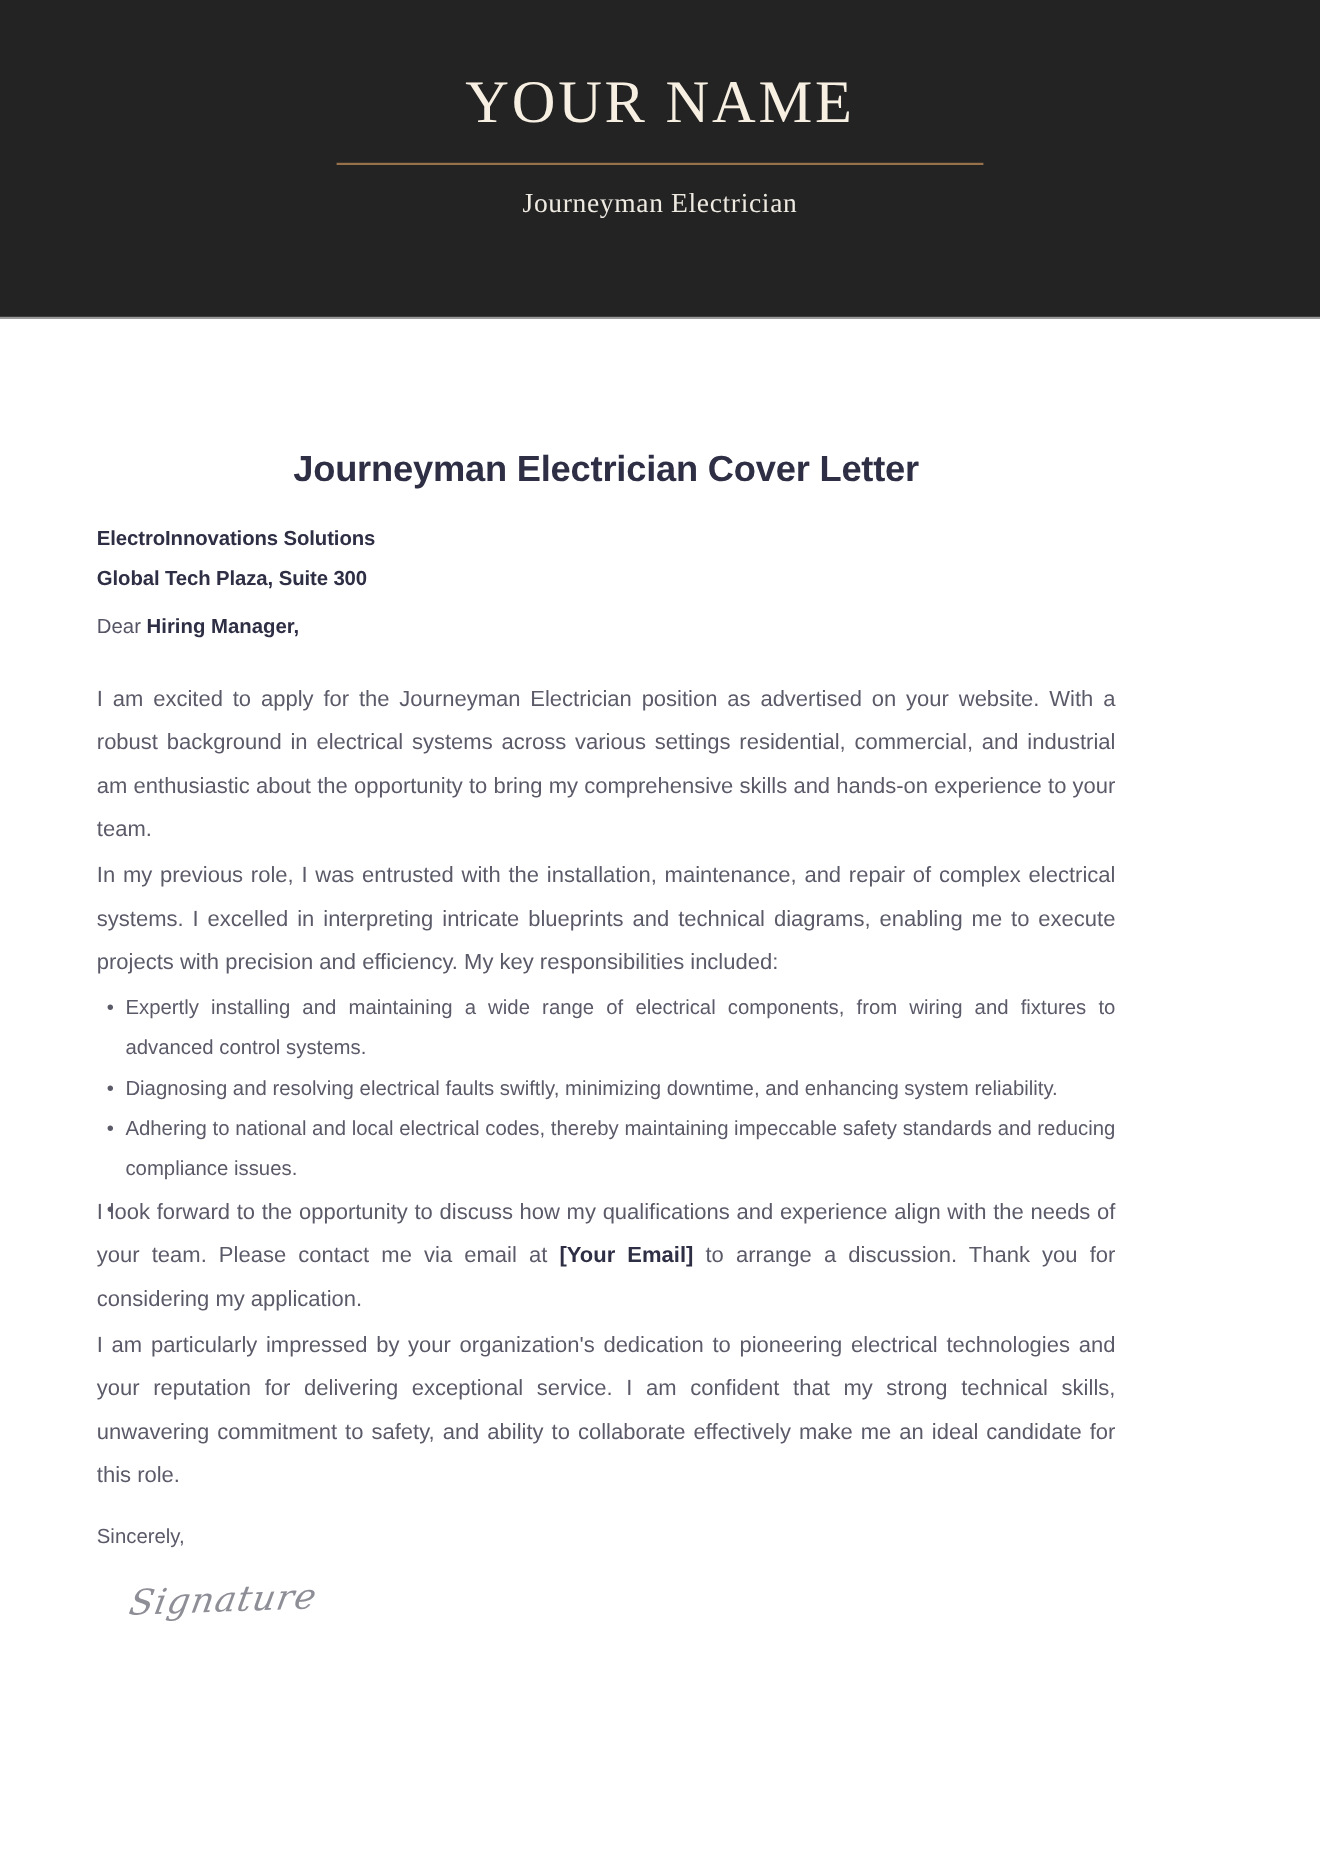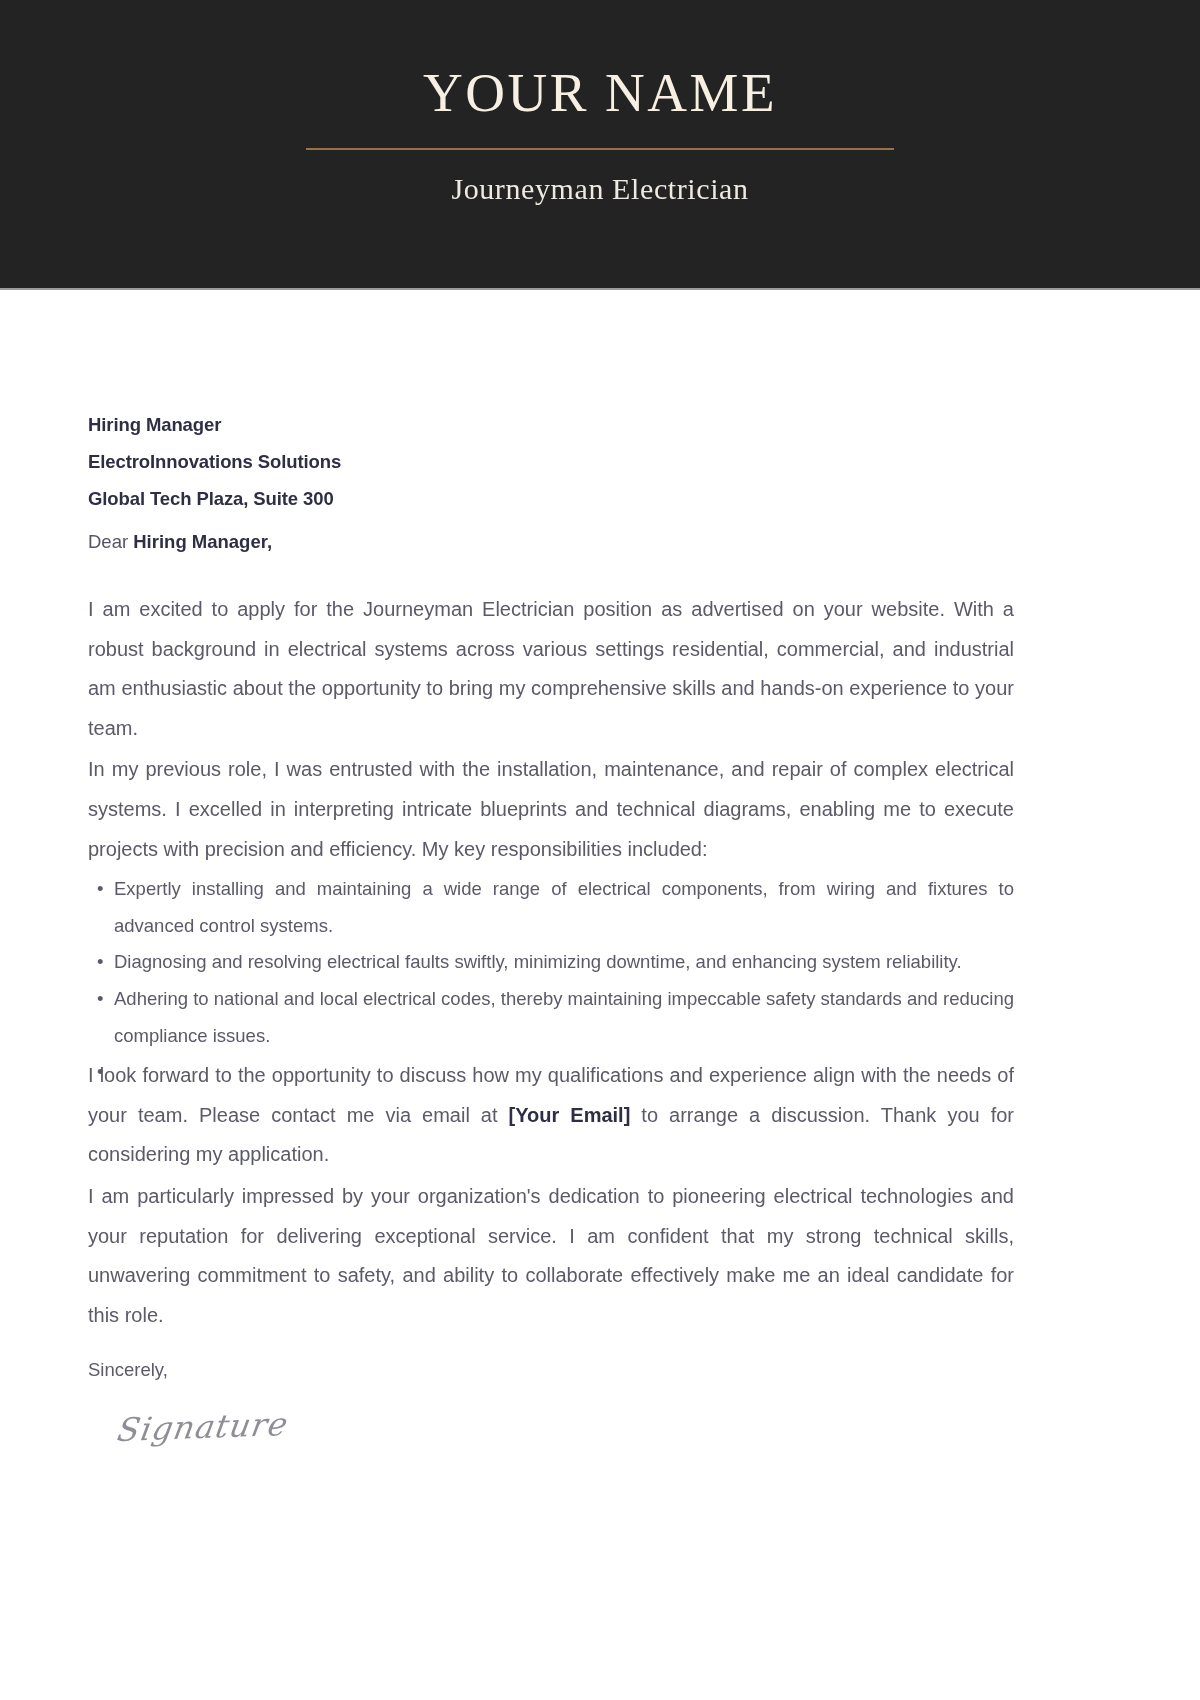--- a/index.html
+++ b/index.html
@@ -54,21 +54,21 @@
 
   .lh-rule {
     width: 588px;
     height: 2px;
     margin: 24px auto 0 auto;
     background: #97714a;
   }
 
   .lh-role {
     font-family: "Liberation Serif", "DejaVu Serif", serif;
-    font-size: 30px;
+    font-size: 25px;
     color: #eeeae2;
     letter-spacing: 0.6px;
     margin: 22px 0 0 0;
     font-weight: 400;
     white-space: nowrap;
   }
 
   
   .letter {
     position: absolute;
@@ -175,23 +175,23 @@
   <div class="letterhead">
     <div class="lh-inner">
       <div class="lh-name">YOUR NAME</div>
       <div class="lh-rule"></div>
       <div class="lh-role">Journeyman Electrician</div>
     </div>
   </div>
 
   <div class="letter">
 
+    <div class="doc-title">Journeyman Electrician Cover Letter</div>
 
     <div class="recipient">
-      <div class="recipient-line">Hiring Manager</div>
       <div class="recipient-line">ElectroInnovations Solutions</div>
       <div class="recipient-line">Global Tech Plaza, Suite 300</div>
     </div>
 
     <div class="salutation"><span>Dear </span><b>Hiring Manager,</b></div>
 
     <p class="para first">I am excited to apply for the Journeyman Electrician position as advertised on your website. With a robust background in electrical systems across various settings residential, commercial, and industrial am enthusiastic about the opportunity to bring my comprehensive skills and hands-on experience to your team.</p>
 
     <p class="para">In my previous role, I was entrusted with the installation, maintenance, and repair of complex electrical systems. I excelled in interpreting intricate blueprints and technical diagrams, enabling me to execute projects with precision and efficiency. My key responsibilities included:</p>
 

